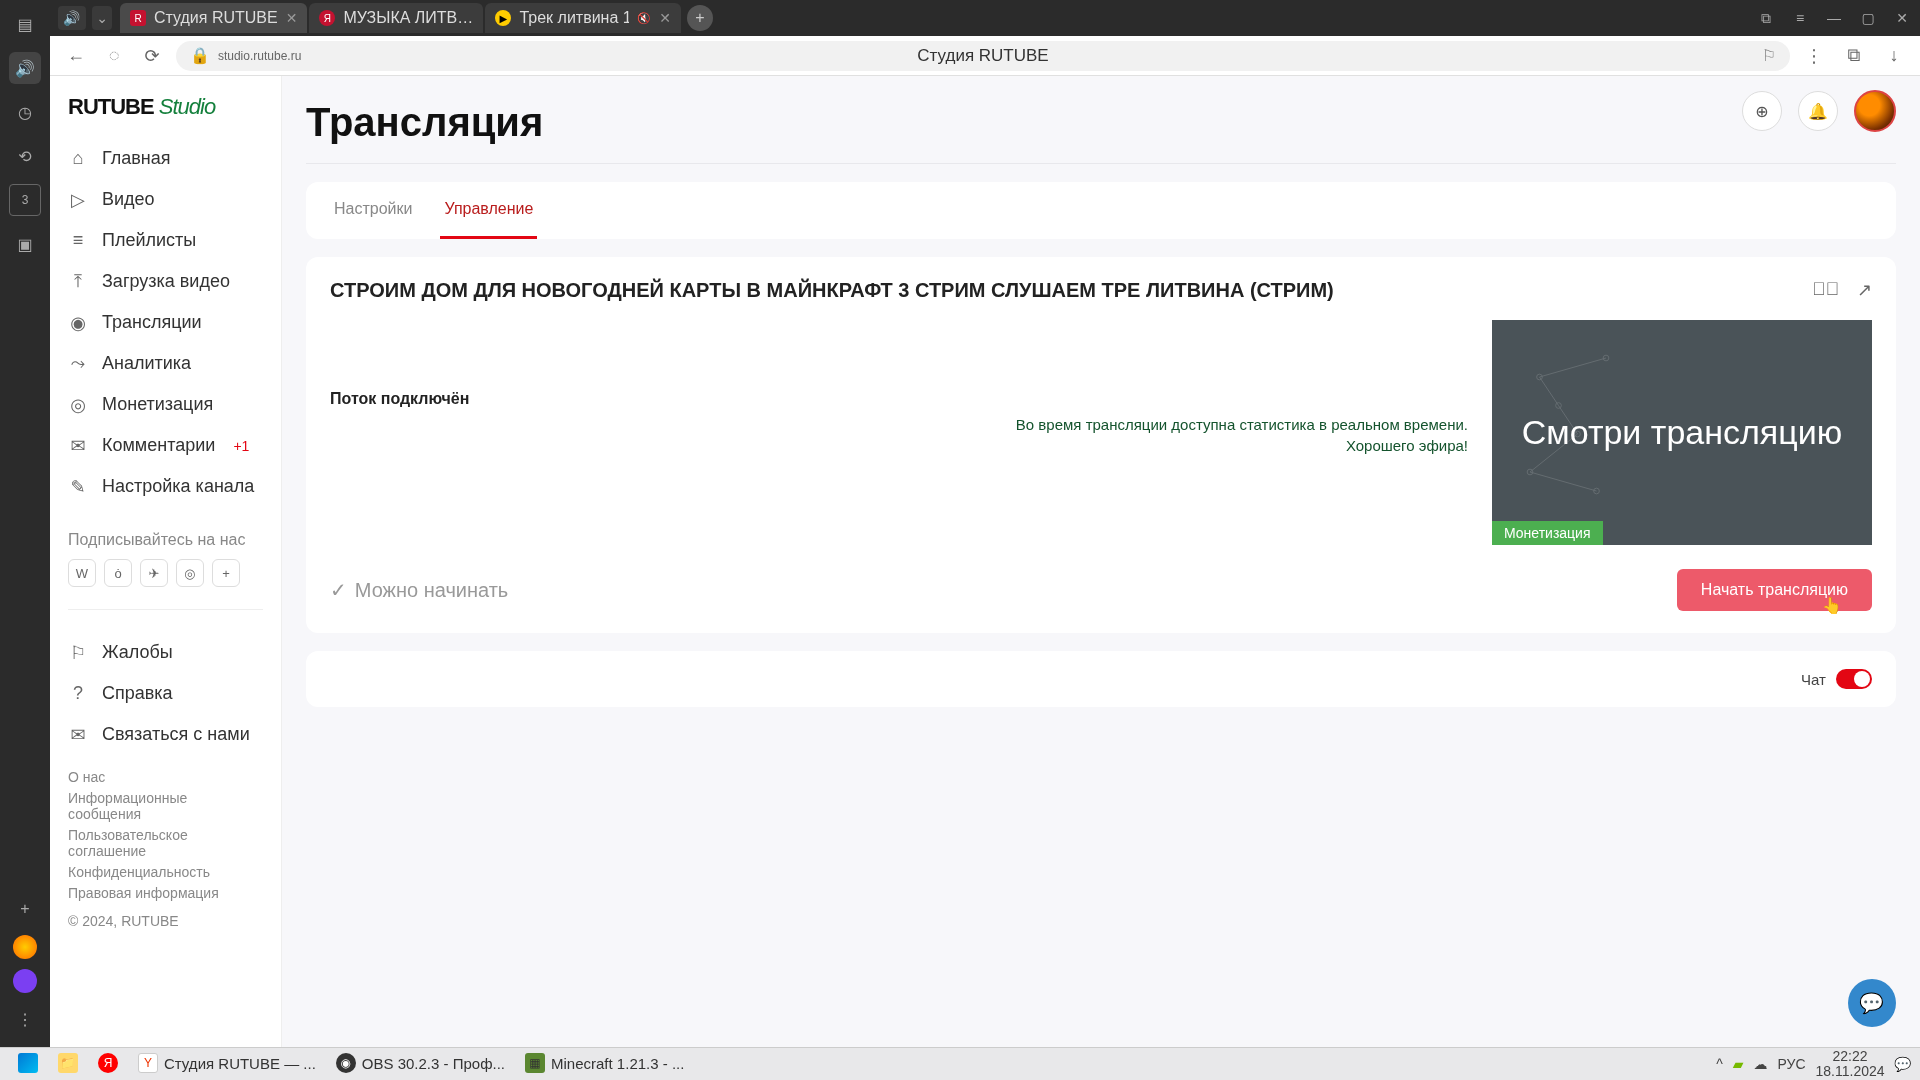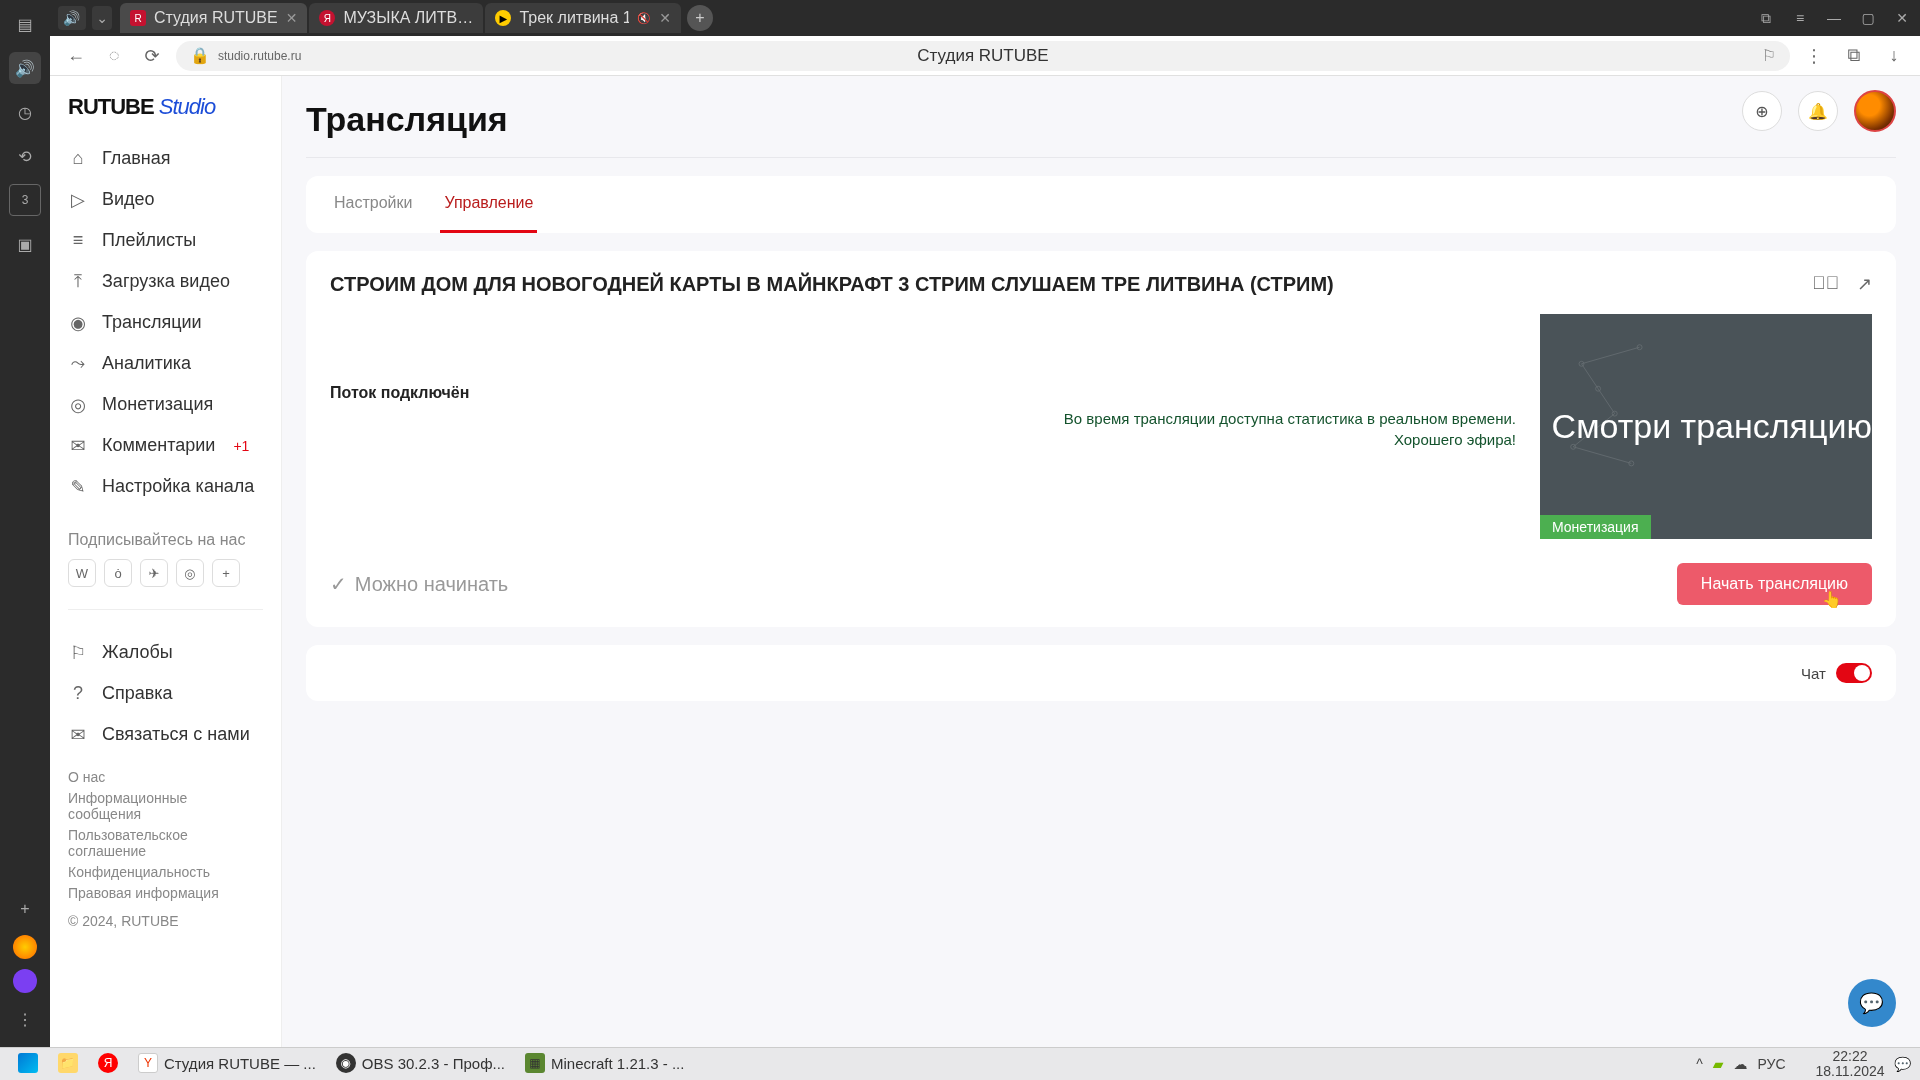--- a/index.html
+++ b/index.html
@@ -33,56 +33,56 @@
 .os-dot { width: 24px; height: 24px; border-radius: 50%; }
 
 
 .page { position: absolute; left: 50px; top: 76px; right: 0; bottom: 33px; background: #f7f7fa; display: flex; overflow: hidden; }
 
 
 .app-sidebar { width: 232px; background: #fff; border-right: 1px solid #eee; display: flex; flex-direction: column; padding: 18px 0; }
 .logo { padding: 0 18px 18px; }
 .logo-text { font-size: 22px; font-weight: bold; color: #111; letter-spacing: -1px; }
 .logo-dot { color: #e30613; }
-.logo-studio { font-style: italic; color: #1d4ed8; font-weight: normal; }
+.logo-studio { font-style: italic; color: #15803d; font-weight: normal; }
 .nav-list { display: flex; flex-direction: column; }
 .nav-item { display: flex; align-items: center; gap: 14px; padding: 10px 18px; color: #333; font-size: 18px; cursor: pointer; }
 .nav-icon { width: 20px; height: 20px; display: flex; align-items: center; justify-content: center; color: #666; }
 .nav-badge { color: #e30613; font-size: 14px; margin-left: 4px; }
 .sub-title { padding: 24px 18px 10px; color: #888; font-size: 16px; }
 .social-row { display: flex; gap: 8px; padding: 0 18px; }
 .social-btn { width: 28px; height: 28px; border: 1px solid #ddd; border-radius: 6px; display: flex; align-items: center; justify-content: center; font-size: 13px; color: #666; }
 .sep { height: 1px; background: #eee; margin: 22px 18px; }
 .footer-links { display: flex; flex-direction: column; gap: 5px; padding: 14px 18px 0; }
 .footer-link { color: #888; font-size: 14px; }
 .copyright { color: #888; font-size: 14px; padding: 12px 18px; }
 
 
 .main { flex: 1; padding: 24px 0 0; overflow-y: auto; background: #f7f7fa; position: relative; }
 .main-inner { padding: 0 24px; }
-.page-title { font-size: 34px; font-weight: bold; color: #111; margin-bottom: 18px; padding-bottom: 18px; border-bottom: 1px solid #e8e8ec; }
+.page-title { font-size: 40px; font-weight: bold; color: #111; margin-bottom: 18px; padding-bottom: 18px; border-bottom: 1px solid #e8e8ec; }
 
 .header-row { position: absolute; top: 14px; right: 24px; display: flex; align-items: center; gap: 16px; }
 .header-btn { width: 40px; height: 40px; border: 1px solid #ddd; border-radius: 50%; display: flex; align-items: center; justify-content: center; color: #555; background: #fff; }
 .avatar { width: 42px; height: 42px; border-radius: 50%; background: radial-gradient(circle at 35% 35%, #ff8c00 30%, #7a3000 70%, #2b1000); border: 2px solid #d44; }
 
 .card { background: #fff; border-radius: 12px; margin-bottom: 18px; }
 .tabs-row { display: flex; gap: 24px; padding: 0 24px; }
 .tab-item { padding: 18px 4px; font-size: 16px; color: #888; border-bottom: 3px solid transparent; }
 .tab-item.active { color: #b91c1c; border-bottom-color: #e30613; }
 
 .stream-card { padding: 22px 24px; }
 .stream-head { display: flex; align-items: flex-start; justify-content: space-between; margin-bottom: 18px; gap: 33px; }
 .stream-title { font-size: 20px; font-weight: 600; color: #222; flex: 1; padding-right: 20px; }
 .stream-icons { display: flex; gap: 18px; color: #666; font-size: 18px; }
 .stream-body { display: flex; gap: 24px; }
 .stream-info { flex: 1; padding-top: 70px; }
 .info-title { font-size: 16px; font-weight: 600; color: #222; margin-bottom: 6px; }
 .info-text { font-size: 15px; color: #14532d; line-height: 1.4; text-align: right; }
-.preview { width: 332px; height: 225px; background: #4a5358; position: relative; display: flex; align-items: center; justify-content: flex-end; border-radius: 0; }
+.preview { width: 380px; height: 225px; background: #4a5358; position: relative; display: flex; align-items: center; justify-content: center; border-radius: 0; }
 .preview-text { color: #fff; font-size: 34px; text-align: center; line-height: 1.2; z-index: 2; }
 .preview-badge { position: absolute; bottom: 0; left: 0; background: #4caf50; color: #fff; padding: 4px 12px; font-size: 14px; }
 .preview-pattern { position: absolute; inset: 0; opacity: 0.15; }
 
 .stream-foot { display: flex; align-items: center; justify-content: space-between; margin-top: 24px; }
 .status-ready { display: flex; align-items: center; gap: 8px; color: #999; font-size: 20px; font-weight: 500; }
 .start-btn { background: #ed5a6a; color: #fff; border: none; padding: 12px 24px; border-radius: 6px; font-size: 16px; cursor: pointer; position: relative; }
 .cursor-ptr { position: absolute; right: 30px; bottom: -4px; font-size: 16px; }
 
 .chat-card { padding: 18px 24px; display: flex; justify-content: flex-end; align-items: center; gap: 10px; }
@@ -91,21 +91,21 @@
 .toggle::after { content: ''; position: absolute; right: 2px; top: 2px; width: 16px; height: 16px; background: #fff; border-radius: 50%; }
 
 .fab { position: absolute; bottom: 20px; right: 24px; width: 48px; height: 48px; background: #3388cc; border-radius: 50%; display: flex; align-items: center; justify-content: center; color: #fff; font-size: 20px; }
 
 
 .taskbar { position: absolute; bottom: 0; left: 0; right: 0; height: 33px; background: #e8e8ea; display: flex; align-items: center; padding: 0 8px; border-top: 1px solid #ccc; }
 .task-item { height: 40px; display: flex; align-items: center; gap: 6px; padding: 0 10px; font-size: 15px; color: #333; border-bottom: 2px solid transparent; }
 .task-item.active { border-bottom-color: #5599dd; }
 .task-icon { width: 20px; height: 20px; border-radius: 3px; display: flex; align-items: center; justify-content: center; font-size: 12px; }
 .tray { margin-left: auto; display: flex; align-items: center; gap: 10px; font-size: 14px; color: #444; }
-.tray-time { text-align: center; line-height: 1.1; font-size: 14px; margin-left: 20px; }
+.tray-time { text-align: center; line-height: 1.1; font-size: 14px; }
 
 svg { display: block; }
 </style>
 </head>
 <body>
 
 <div class="os-sidebar">
   <div class="os-item">▤</div>
   <div class="os-item" style="background:#444;border-radius:6px;">🔊</div>
   <div class="os-item">◷</div>

